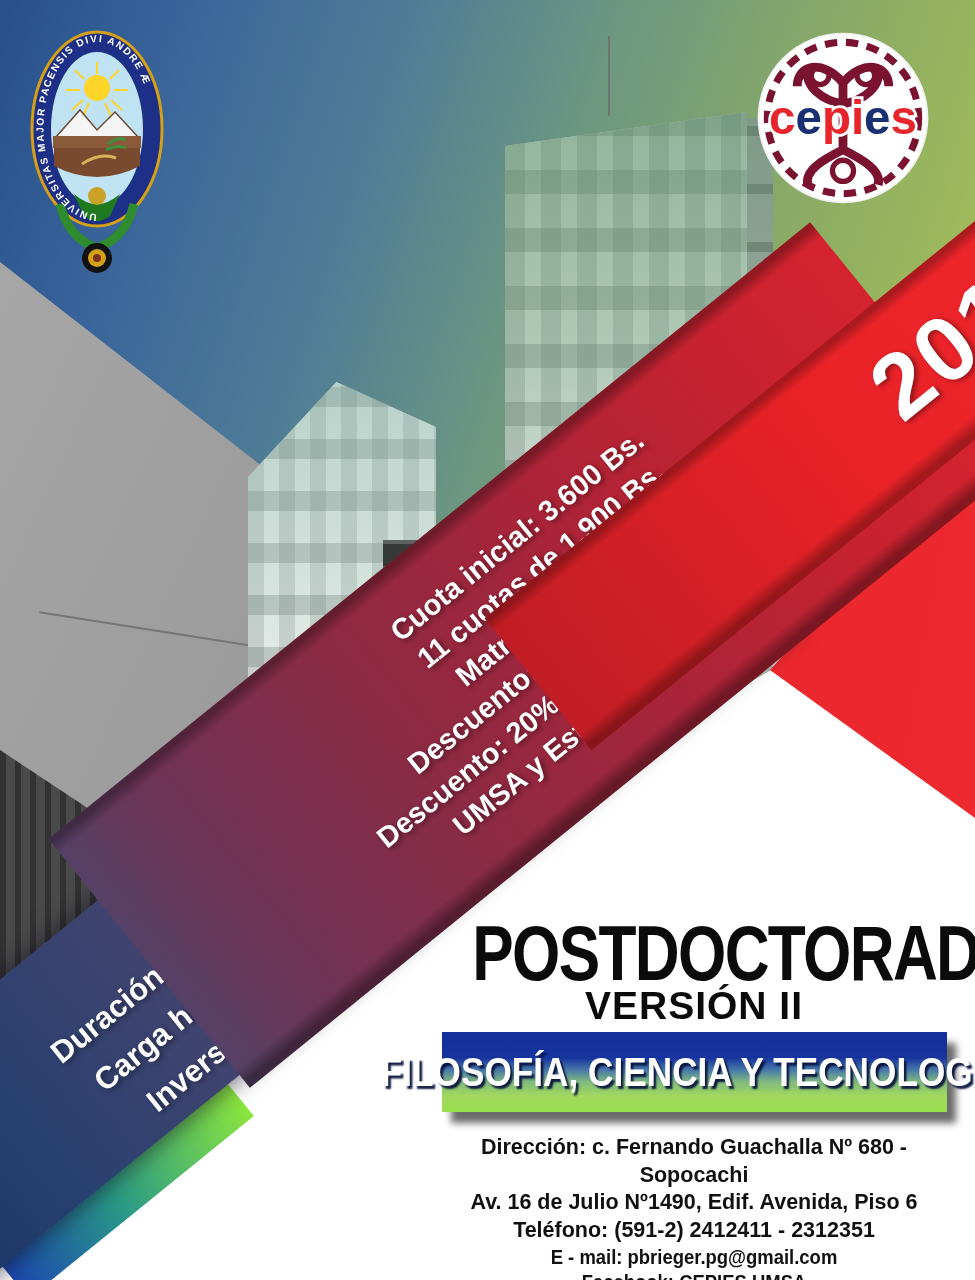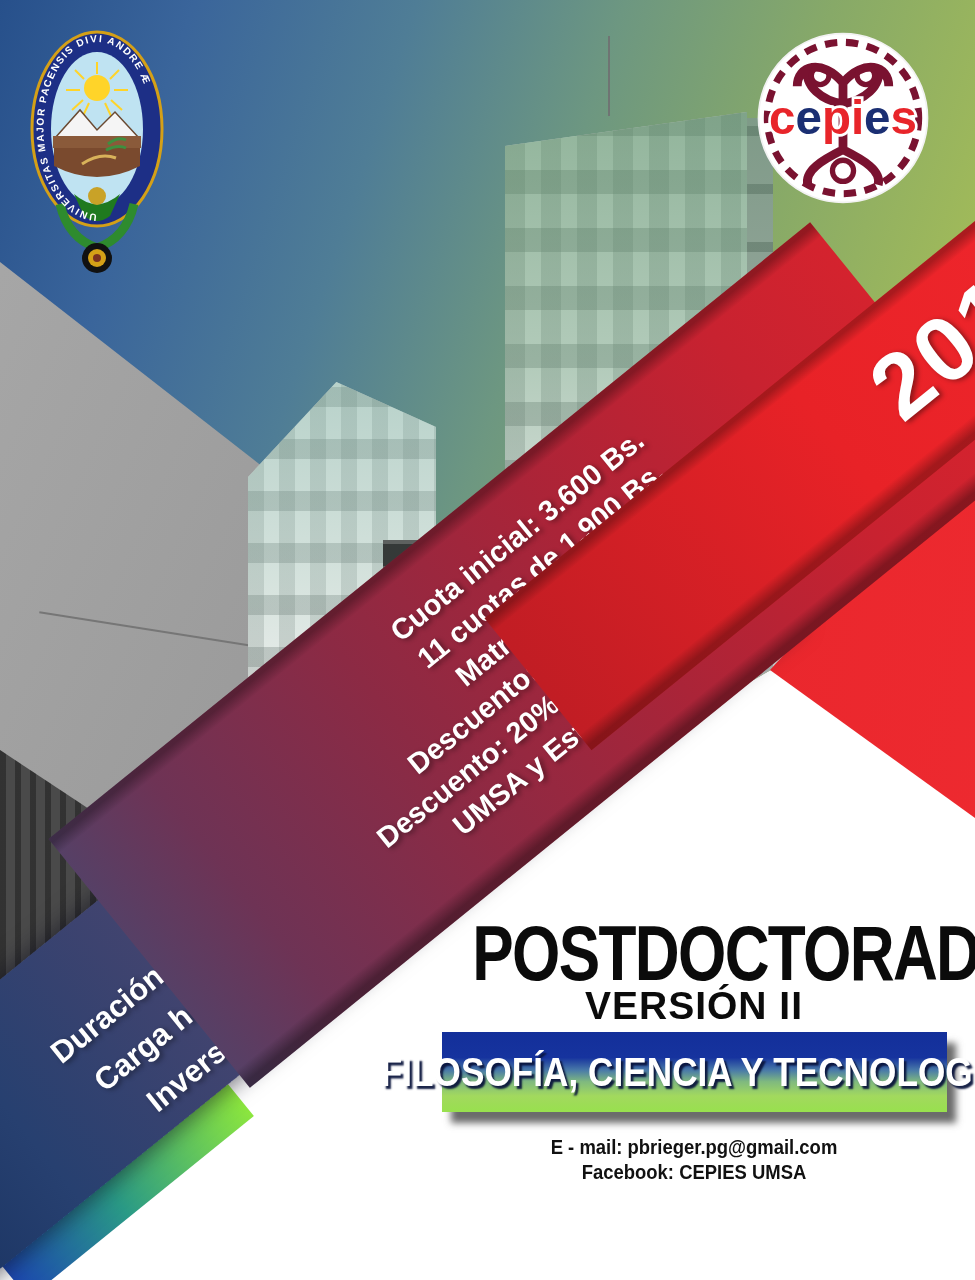--- a/index.html
+++ b/index.html
@@ -212,19 +212,22 @@
     </text>
   </svg>
 
   <div class="content">
     <div class="title">POSTDOCTORADO</div>
     <div class="version">VERSIÓN II</div>
     <div class="banner">
       <span class="banner-text">FILOSOFÍA, CIENCIA Y TECNOLOGÍA</span>
     </div>
     <div class="contact">
+      <div class="c-reg">Dirección:   c. Fernando Guachalla Nº 680 - Sopocachi</div>
+      <div class="c-reg">Av. 16 de Julio Nº1490, Edif. Avenida, Piso 6</div>
+      <div class="c-reg">Teléfono: (591-2) 2412411 - 2312351</div>
       <div class="c-cond">E - mail: pbrieger.pg@gmail.com</div>
       <div class="c-cond">Facebook: CEPIES UMSA</div>
 
     </div>
   </div>
 
 </div>
 
 </body></html>

